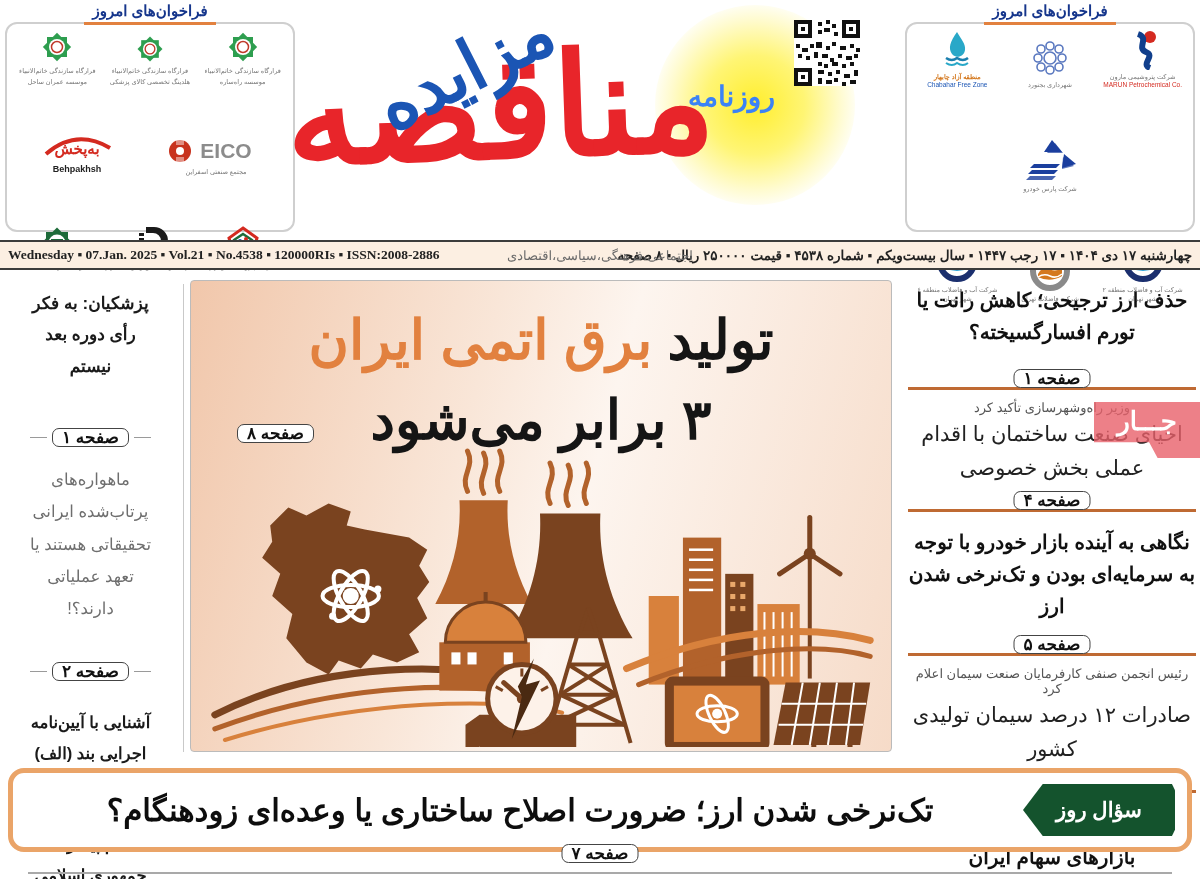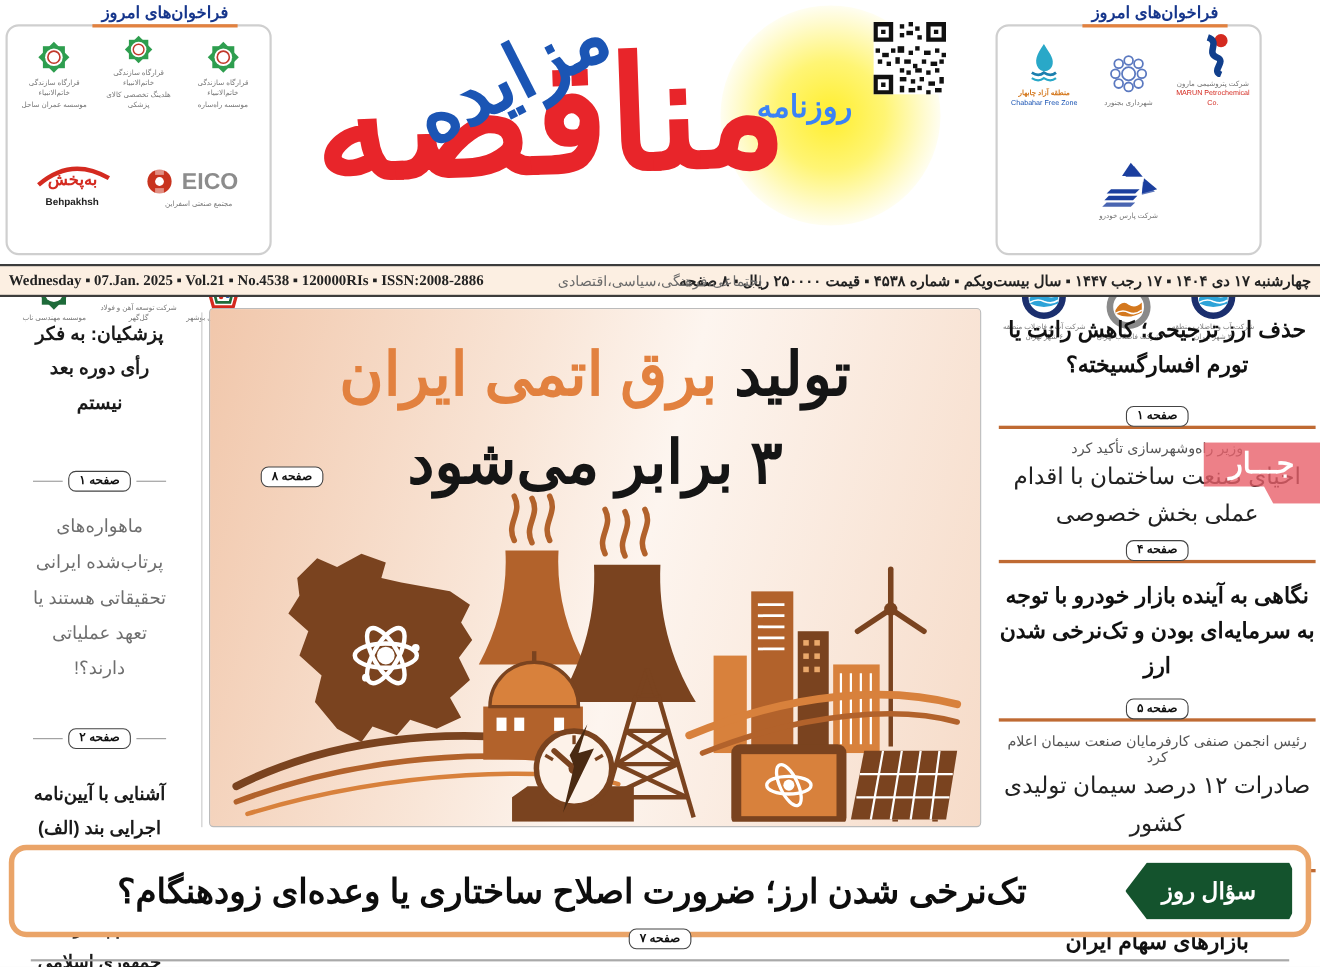--- a/index.html
+++ b/index.html
@@ -3,21 +3,21 @@
 <meta charset="utf-8">
 <style>
   * { margin:0; padding:0; box-sizing:border-box; }
   html,body { background:#e9e9e9; }
   body { font-family:"Liberation Sans", sans-serif; }
   .page { position:relative; width:1200px; height:879px; background:#fff; margin:0 auto; overflow:hidden; }
 
   
   .callbox-header { position:absolute; top:2px; width:290px; text-align:center; z-index:5; }
   .callbox-header span { display:inline-block; color:#16368c; font-weight:bold; font-size:15px; border-bottom:3px solid #e2813f; padding:0 8px 2px; direction:rtl; }
-  .callbox { position:absolute; top:22px; width:242px; height:210px; border:2px solid #cfcfcf; border-radius:12px; background:#fff; padding:6px 4px; display:flex; flex-direction:column; justify-content:space-between;gap:48px; }
+  .callbox { position:absolute; top:22px; width:290px; height:210px; border:2px solid #cfcfcf; border-radius:12px; background:#fff; padding:6px 4px; display:flex; flex-direction:column; justify-content:space-between;gap:48px; }
   .logo-row { display:flex; justify-content:space-around; align-items:flex-end; }
   .logo-cell { display:flex; flex-direction:column; align-items:center; width:33%; }
   .logo-cell .cap { font-size:6.5px; color:#777; text-align:center; direction:rtl; line-height:1.4; margin-top:2px; }
   .logo-cell .cap-en { font-size:6.5px; color:#1b55b4; text-align:center; line-height:1.3; }
 
   
   .glow { position:absolute; left:655px; top:5px; width:200px; height:200px; border-radius:50%;
           background:radial-gradient(circle, #ffee2e 0%, #fff574 35%, #fffbce 60%, rgba(255,255,255,0) 75%); }
   .qr { position:absolute; left:794px; top:20px; width:66px; height:66px; }
   .rouzname { position:absolute; left:688px; top:80px; font-size:28px; font-weight:bold; color:#3b82f6; direction:rtl; z-index:6; }
@@ -28,21 +28,21 @@
 
   
   .infobar { position:absolute; left:0; top:240px; width:1200px; height:30px; background:#fcefe2;
              border-top:2px solid #3c3c3c; border-bottom:2px solid #3c3c3c; }
   .infobar .fa { position:absolute; right:8px; top:5px; direction:rtl; font-size:13.5px; font-weight:bold; color:#222; }
   .infobar .cats { position:absolute; left:470px; top:6px; width:260px; text-align:center; direction:rtl; font-size:13px; color:#6b6b6b; }
   .infobar .en { position:absolute; left:8px; top:5px; font-family:"Liberation Serif", serif; font-size:13.5px; font-weight:bold; color:#222; }
 
   
   .badge { display:inline-block; background:#fff; border:1px solid #444; border-radius:7px; padding:0 9px;
-           font-size:11px; line-height:17px; font-weight:bold; color:#111; direction:rtl; white-space:nowrap; }
+           font-size:17px; line-height:17px; font-weight:bold; color:#111; direction:rtl; white-space:nowrap; }
   .rule { position:relative; height:20px; margin-top:8px; border-bottom:3px solid #bf6a33; text-align:center; }
   .rule .badge { position:absolute; left:50%; bottom:-1px; transform:translateX(-50%); }
   .sep { display:flex; align-items:center; margin:14px 4px; }
   .sep::before, .sep::after { content:""; flex:1; height:1px; background:#9a9a9a; }
   .sep .badge { margin:0 5px; }
 
   
   .col-left { position:absolute; left:0; top:282px; width:181px; padding:0 26px; direction:rtl; }
   .l-bold { font-size:17px; font-weight:bold; color:#1a1a1a; text-align:center; line-height:1.85; }
   .l-light { font-size:16.5px; font-weight:normal; color:#6e6e6e; text-align:center; line-height:1.95; }

